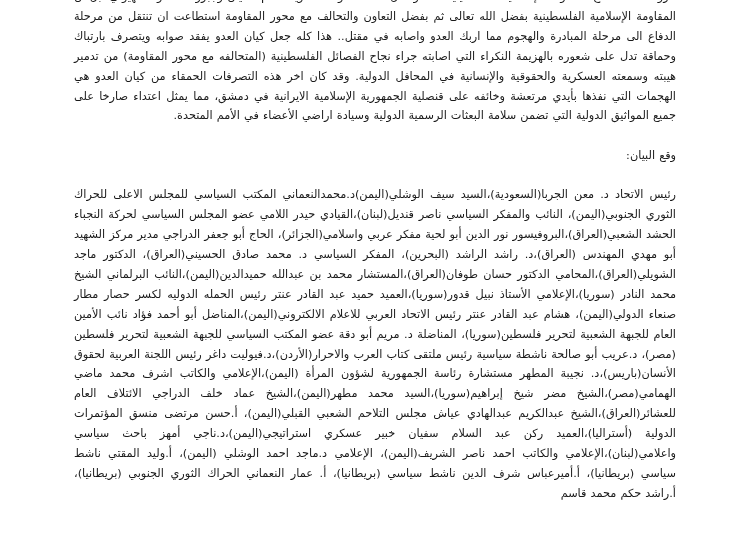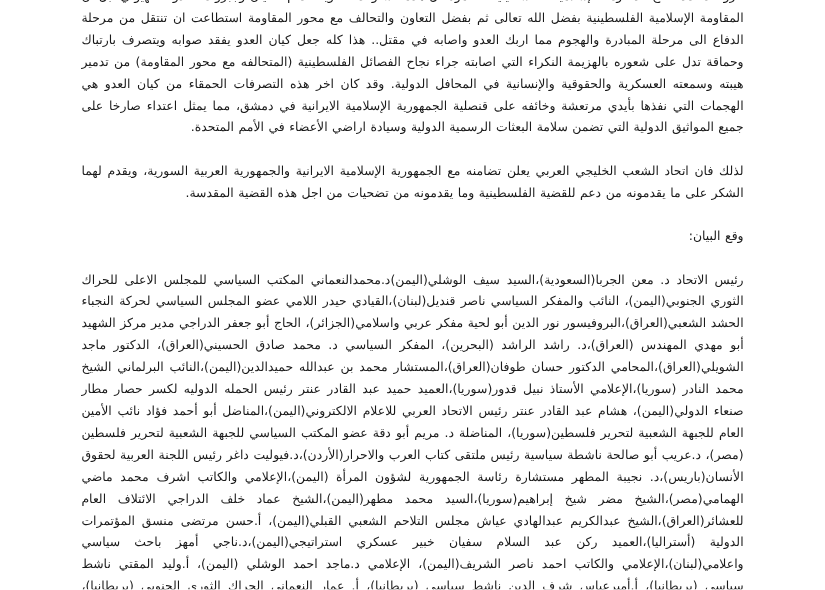--- a/index.html
+++ b/index.html
@@ -57,20 +57,19 @@
   }
 </style>
 </head>
 <body>
 
 <div id="page">
   <div id="doc-body">
 
     <p class="para">الروقات، مما اتاح للمقاومة الإسلامية الفلسطينية الصمود كل هذه السنوات الطويلة امام طغيان وجبروت العدو الصهيوني، بل ان المقاومة الإسلامية الفلسطينية بفضل الله تعالى ثم بفضل التعاون والتحالف مع محور المقاومة استطاعت ان تنتقل من مرحلة الدفاع الى مرحلة المبادرة والهجوم مما اربك العدو واصابه في مقتل.. هذا كله جعل كيان العدو يفقد صوابه ويتصرف بارتباك وحماقة تدل على شعوره بالهزيمة النكراء التي اصابته جراء نجاح الفصائل الفلسطينية (المتحالفه مع محور المقاومة) من تدمير هيبته وسمعته العسكرية والحقوقية والإنسانية في المحافل الدولية. وقد كان اخر هذه التصرفات الحمقاء من كيان العدو هي الهجمات التي نفذها بأيدي مرتعشة وخائفه على قنصلية الجمهورية الإسلامية الايرانية في دمشق، مما يمثل اعتداء صارخا على جميع المواثيق الدولية التي تضمن سلامة البعثات الرسمية الدولية وسيادة اراضي الأعضاء في الأمم المتحدة.</p>
 
-    <p class="para">لذلك فان اتحاد الشعب الخليجي العربي يعلن تضامنه مع الجمهورية الإسلامية الايرانية والجمهورية العربية السورية، ويقدم لهما الشكر على ما يقدمونه من دعم للقضية الفلسطينية وما يقدمونه من تضحيات من اجل هذه القضية المقدسة.</p>
 
     <p class="para signoff">وقع البيان:</p>
 
     <p class="para signatories">رئيس الاتحاد د. معن الجربا(السعودية)،السيد سيف الوشلي(اليمن)د.محمدالنعماني المكتب السياسي للمجلس الاعلى للحراك الثوري الجنوبي(اليمن)، النائب والمفكر السياسي ناصر قنديل(لبنان)،القيادي حيدر اللامي عضو المجلس السياسي لحركة النجباء الحشد الشعبي(العراق)،البروفيسور نور الدين أبو لحية مفكر عربي واسلامي(الجزائر)، الحاج أبو جعفر الدراجي مدير مركز الشهيد أبو مهدي المهندس (العراق)،د. راشد الراشد (البحرين)، المفكر السياسي د. محمد صادق الحسيني(العراق)، الدكتور ماجد الشويلي(العراق)،المحامي الدكتور حسان طوفان(العراق)،المستشار محمد بن عبدالله حميدالدين(اليمن)،النائب البرلماني الشيخ محمد النادر (سوريا)،الإعلامي الأستاذ نبيل قدور(سوريا)،العميد حميد عبد القادر عنتر رئيس الحمله الدوليه لكسر حصار مطار صنعاء الدولي(اليمن)، هشام عبد القادر عنتر رئيس الاتحاد العربي للاعلام الالكتروني(اليمن)،المناضل أبو أحمد فؤاد نائب الأمين العام للجبهة الشعبية لتحرير فلسطين(سوريا)، المناضلة د. مريم أبو دقة عضو المكتب السياسي للجبهة الشعبية لتحرير فلسطين (مصر)، د.عريب أبو صالحة ناشطة سياسية رئيس ملتقى كتاب العرب والاحرار(الأردن)،د.فيوليت داغر رئيس اللجنة العربية لحقوق الأنسان(باريس)،د. نجيبة المطهر مستشارة رئاسة الجمهورية لشؤون المرأة (اليمن)،الإعلامي والكاتب اشرف محمد ماضي الهمامي(مصر)،الشيخ مضر شيخ إبراهيم(سوريا)،السيد محمد مطهر(اليمن)،الشيخ عماد خلف الدراجي الائتلاف العام للعشائر(العراق)،الشيخ عبدالكريم عبدالهادي عياش مجلس التلاحم الشعبي القبلي(اليمن)، أ.حسن مرتضى منسق المؤتمرات الدولية (أستراليا)،العميد ركن عبد السلام سفيان خبير عسكري استراتيجي(اليمن)،د.ناجي أمهز باحث سياسي واعلامي(لبنان)،الإعلامي والكاتب احمد ناصر الشريف(اليمن)، الإعلامي د.ماجد احمد الوشلي (اليمن)، أ.وليد المقتي ناشط سياسي (بريطانيا)، أ.أميرعباس شرف الدين ناشط سياسي (بريطانيا)، أ. عمار النعماني الحراك الثوري الجنوبي (بريطانيا)، أ.راشد حكم محمد قاسم</p>
 
   </div>
 </div>
 
 </body></html>

